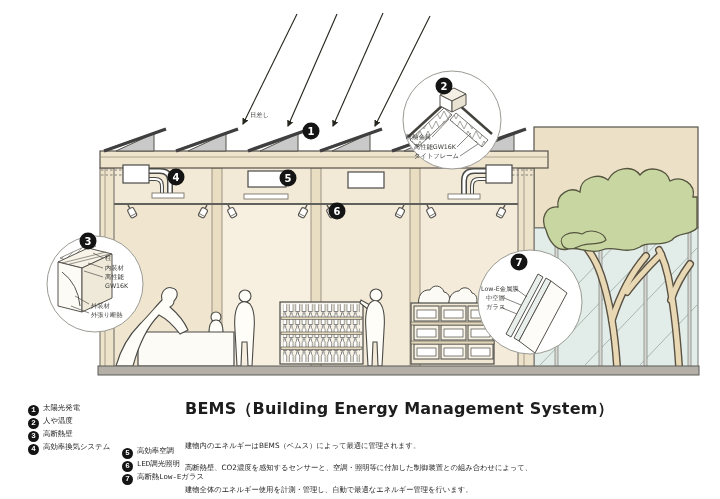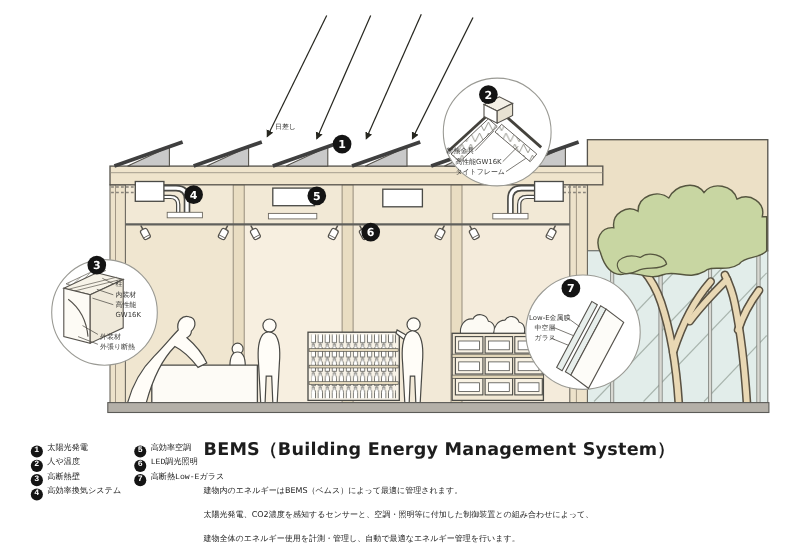--- a/index.html
+++ b/index.html
@@ -1,21 +1,21 @@
 <!DOCTYPE html>
 <html><head>
 <meta charset="utf-8">
 <style>
   html,body{margin:0;padding:0;background:#ffffff;}
   .stage{position:relative;width:720px;height:499px;background:#ffffff;overflow:hidden;
          font-family:"DejaVu Sans","Liberation Sans",sans-serif;color:#222;}
   .stage svg{position:absolute;left:0;top:0;}
   .legend{position:absolute;top:402px;font-size:7.4px;line-height:13px;color:#1d1d1d;white-space:nowrap;font-family:Liberation Mono, monospace;}
   .legend.col1{left:28px;}
-  .legend.col2{left:122px;}
+  .legend.col2{left:122px;margin-top:43px;}
   .legend .row{height:13px;}
   .ln{display:inline-block;width:11px;height:11px;border-radius:6px;background:#141414;color:#fff;
       font-size:7.5px;line-height:11.5px;text-align:center;margin-right:4px;vertical-align:-1.5px;font-weight:bold;}
   .bems{position:absolute;left:185px;top:399px;color:#1d1d1d;}
   .bems .title{font-size:16px;font-weight:bold;letter-spacing:0.2px;margin-bottom:20px;}
   .bems .line{font-size:7.3px;line-height:12px;white-space:nowrap;margin-top:10px;}
   text{font-family:"DejaVu Sans","Liberation Sans",sans-serif;}
   .tl{font-size:6.3px;fill:#3a3a38;}
   .mk{font-size:10px;font-weight:bold;fill:#ffffff;text-anchor:middle;}
 </style>
@@ -336,17 +336,17 @@
 </div>
 <div class="legend col2">
   <div class="row"><span class="ln">5</span><span>高効率空調</span></div>
   <div class="row"><span class="ln">6</span><span>LED調光照明</span></div>
   <div class="row"><span class="ln">7</span><span>高断熱Low-Eガラス</span></div>
 </div>
 
 <div class="bems">
   <div class="title">BEMS（Building Energy Management System）</div>
   <div class="line">建物内のエネルギーはBEMS（ベムス）によって最適に管理されます。</div>
-  <div class="line">太陽光発電、CO2濃度を感知するセンサーと、空調・照明等に付加した制御装置との組み合わせによって、</div>
+  <div class="line">高断熱壁、CO2濃度を感知するセンサーと、空調・照明等に付加した制御装置との組み合わせによって、</div>
   <div class="line">建物全体のエネルギー使用を計測・管理し、自動で最適なエネルギー管理を行います。</div>
 </div>
 
 </div>
 
 </body></html>

